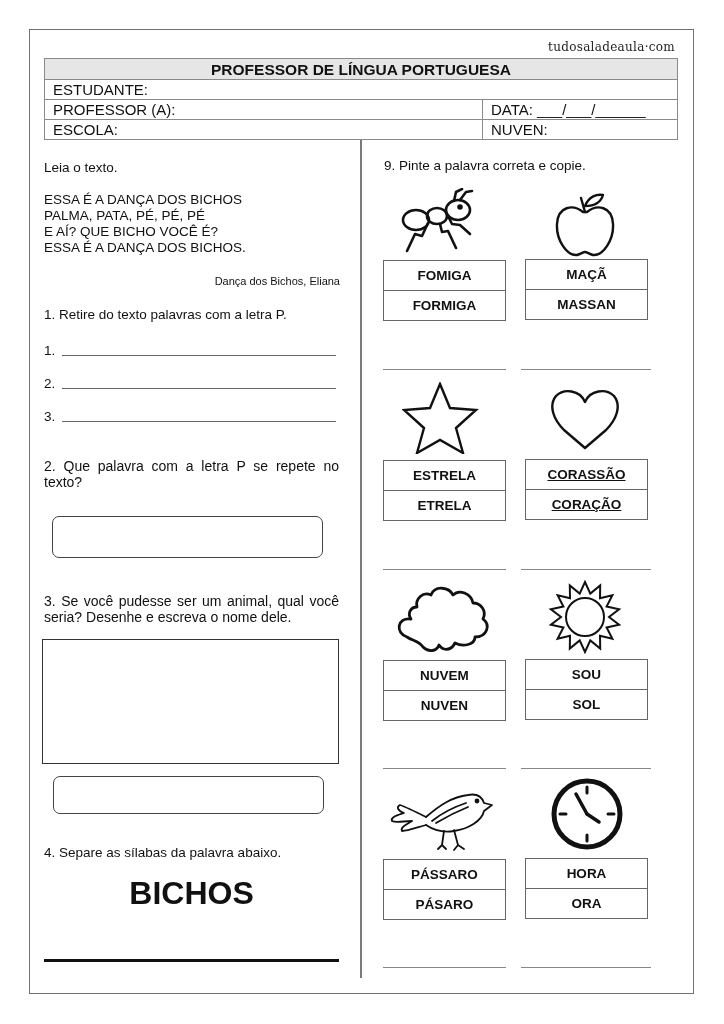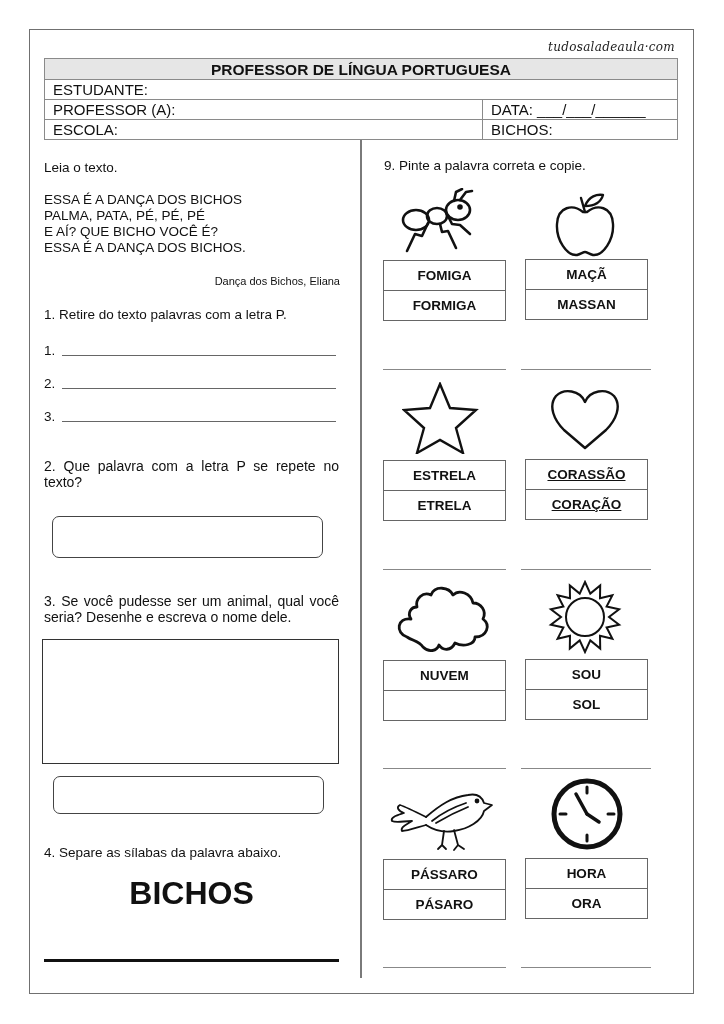--- a/index.html
+++ b/index.html
@@ -1,19 +1,19 @@
 <!DOCTYPE html>
 <html><head>
 <meta charset="utf-8">
 <style>
   html, body { margin:0; padding:0; background:#ffffff; }
   body { width:724px; height:1024px; position:relative; overflow:hidden; font-family:"Liberation Sans", sans-serif; color:#111; }
   .abs { position:absolute; }
   .page-border { left:29px; top:29px; width:665px; height:965px; border:1.5px solid #707070; box-sizing:border-box; }
-  .watermark { right:49px; top:40px; font-family:"DejaVu Serif", serif; font-style:italic; font-size:12px; color:#222; letter-spacing:0.3px; }
+  .watermark { right:49px; top:40px; font-family:"DejaVu Serif", serif; font-size:12px; color:#222; letter-spacing:0.3px; }
   .hdr { left:44px; top:58px; width:634px; border:1px solid #8a8a8a; box-sizing:border-box; }
   .hdr-row { height:20px; border-bottom:1px solid #8a8a8a; display:flex; box-sizing:border-box; font-size:15px; line-height:20px; }
   .hdr-row:last-child { border-bottom:none; height:19px; line-height:19px; }
   .hdr-title { background:#e6e6e6; justify-content:center; font-weight:bold; font-size:15.5px; height:21px; line-height:21px; }
   .hdr-cell { padding-left:8px; box-sizing:border-box; white-space:nowrap; }
   .hdr-left { width:438px; border-right:1px solid #8a8a8a; }
   .hdr-right { flex:1; }
   .divider-v { left:360px; top:140px; width:2px; height:838px; background:#7a7a7a; }
   .t { font-size:13.5px; line-height:16px; white-space:nowrap; }
   .poem { left:44px; top:192px; font-size:13.5px; line-height:16px; }
@@ -41,21 +41,21 @@
   <div class="hdr-row hdr-title">PROFESSOR DE LÍNGUA PORTUGUESA</div>
   <div class="hdr-row">
     <div class="hdr-cell">ESTUDANTE:</div>
   </div>
   <div class="hdr-row">
     <div class="hdr-cell hdr-left">PROFESSOR (A):</div>
     <div class="hdr-cell hdr-right">DATA: ___/___/______</div>
   </div>
   <div class="hdr-row">
     <div class="hdr-cell hdr-left">ESCOLA:</div>
-    <div class="hdr-cell hdr-right">BICHOS:</div>
+    <div class="hdr-cell hdr-right">NUVEN:</div>
   </div>
 </div>
 
 <div class="abs divider-v"></div>
 
 <div class="abs t" style="left:44px;top:160px;text-align:right;">Leia o texto.</div>
 <div class="abs poem">
   <div>ESSA É A DANÇA DOS BICHOS</div>
   <div>PALMA, PATA, PÉ, PÉ, PÉ</div>
   <div>E AÍ? QUE BICHO VOCÊ É?</div>
@@ -145,20 +145,21 @@
 </div>
 <div class="abs icon" style="left:548px;top:580px;">
   <svg width="74" height="74" viewBox="0 0 74 74" fill="none" stroke="#111" stroke-width="2" stroke-linejoin="miter">
     <circle cx="37" cy="37" r="19"></circle>
     <polygon id="sunrays" points="37.0,2.0 42.3,13.6 52.2,5.5 52.0,18.2 64.4,15.2 58.6,26.6 71.1,29.2 61.0,37.0 71.1,44.8 58.6,47.4 64.4,58.8 52.0,55.8 52.2,68.5 42.3,60.4 37.0,72.0 31.7,60.4 21.8,68.5 22.0,55.8 9.6,58.8 15.4,47.4 2.9,44.8 13.0,37.0 2.9,29.2 15.4,26.6 9.6,15.2 22.0,18.2 21.8,5.5 31.7,13.6"></polygon>
   </svg>
 </div>
 
 <div class="abs wordbox" style="left:383px;top:660px;">
   <div class="opt">NUVEM</div>
+  <div class="opt">NUVEN</div>
 </div>
 <div class="abs wordbox" style="left:525px;top:659px;">
   <div class="opt">SOU</div>
   <div class="opt">SOL</div>
 </div>
 <div class="abs copyline" style="left:383px;top:768px;"></div>
 <div class="abs copyline" style="left:521px;top:768px;width:130px;"></div>
 
 <div class="abs icon" style="left:388px;top:783px;">
   <svg width="108" height="72" viewBox="0 0 108 72" fill="none" stroke="#111" stroke-width="1.8" stroke-linecap="round" stroke-linejoin="round">

